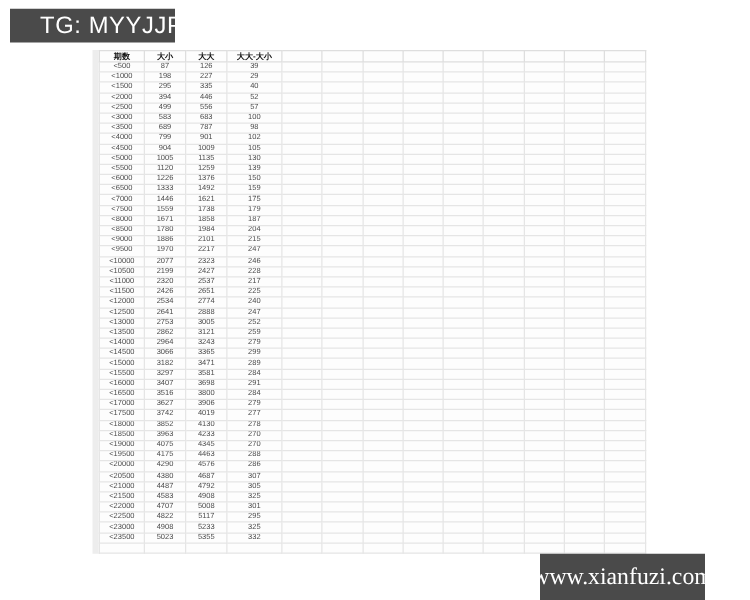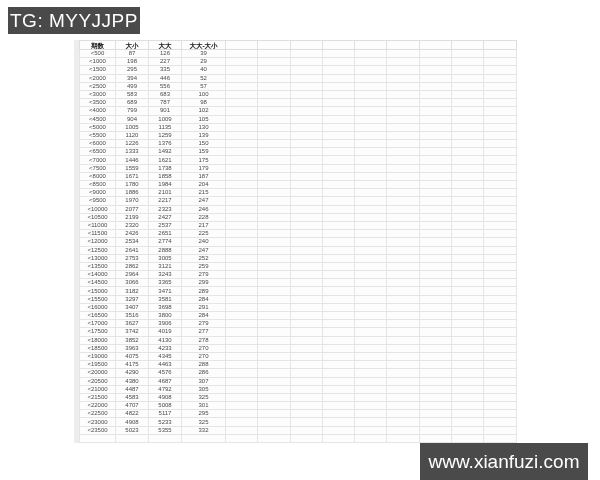--- a/index.html
+++ b/index.html
@@ -11,34 +11,35 @@
     font-family: "Liberation Sans", "DejaVu Sans", sans-serif;
   }
   .banner-top {
     position: absolute;
     left: 8px; top: 7px;
     width: 132px; height: 27px;
     box-sizing: border-box;
     color: #ffffff;
     font-size: 19px;
     line-height: 27px;
-    padding-left: 2px;
+    padding-left: 24px;
     white-space: nowrap;
     letter-spacing: 0.5px;
   }
   .banner-bottom {
     position: absolute;
-    left: 420px; top: 443px;
-    width: 168px; height: 37px;
+    left: 432px; top: 443px;
+    width: 132px; height: 37px;
     color: #ffffff;
     font-size: 19px;
     display: flex;
     align-items: center;
     justify-content: center;
     white-space: nowrap;
+    font-family: Liberation Serif, serif;
   }
   .left-gutter {
     position: absolute;
     left: 74px; top: 40px;
     width: 5px; height: 403px;
     background: #ededed;
   }
   .table-wrap {
     position: absolute;
     left: 79px; top: 40px;

